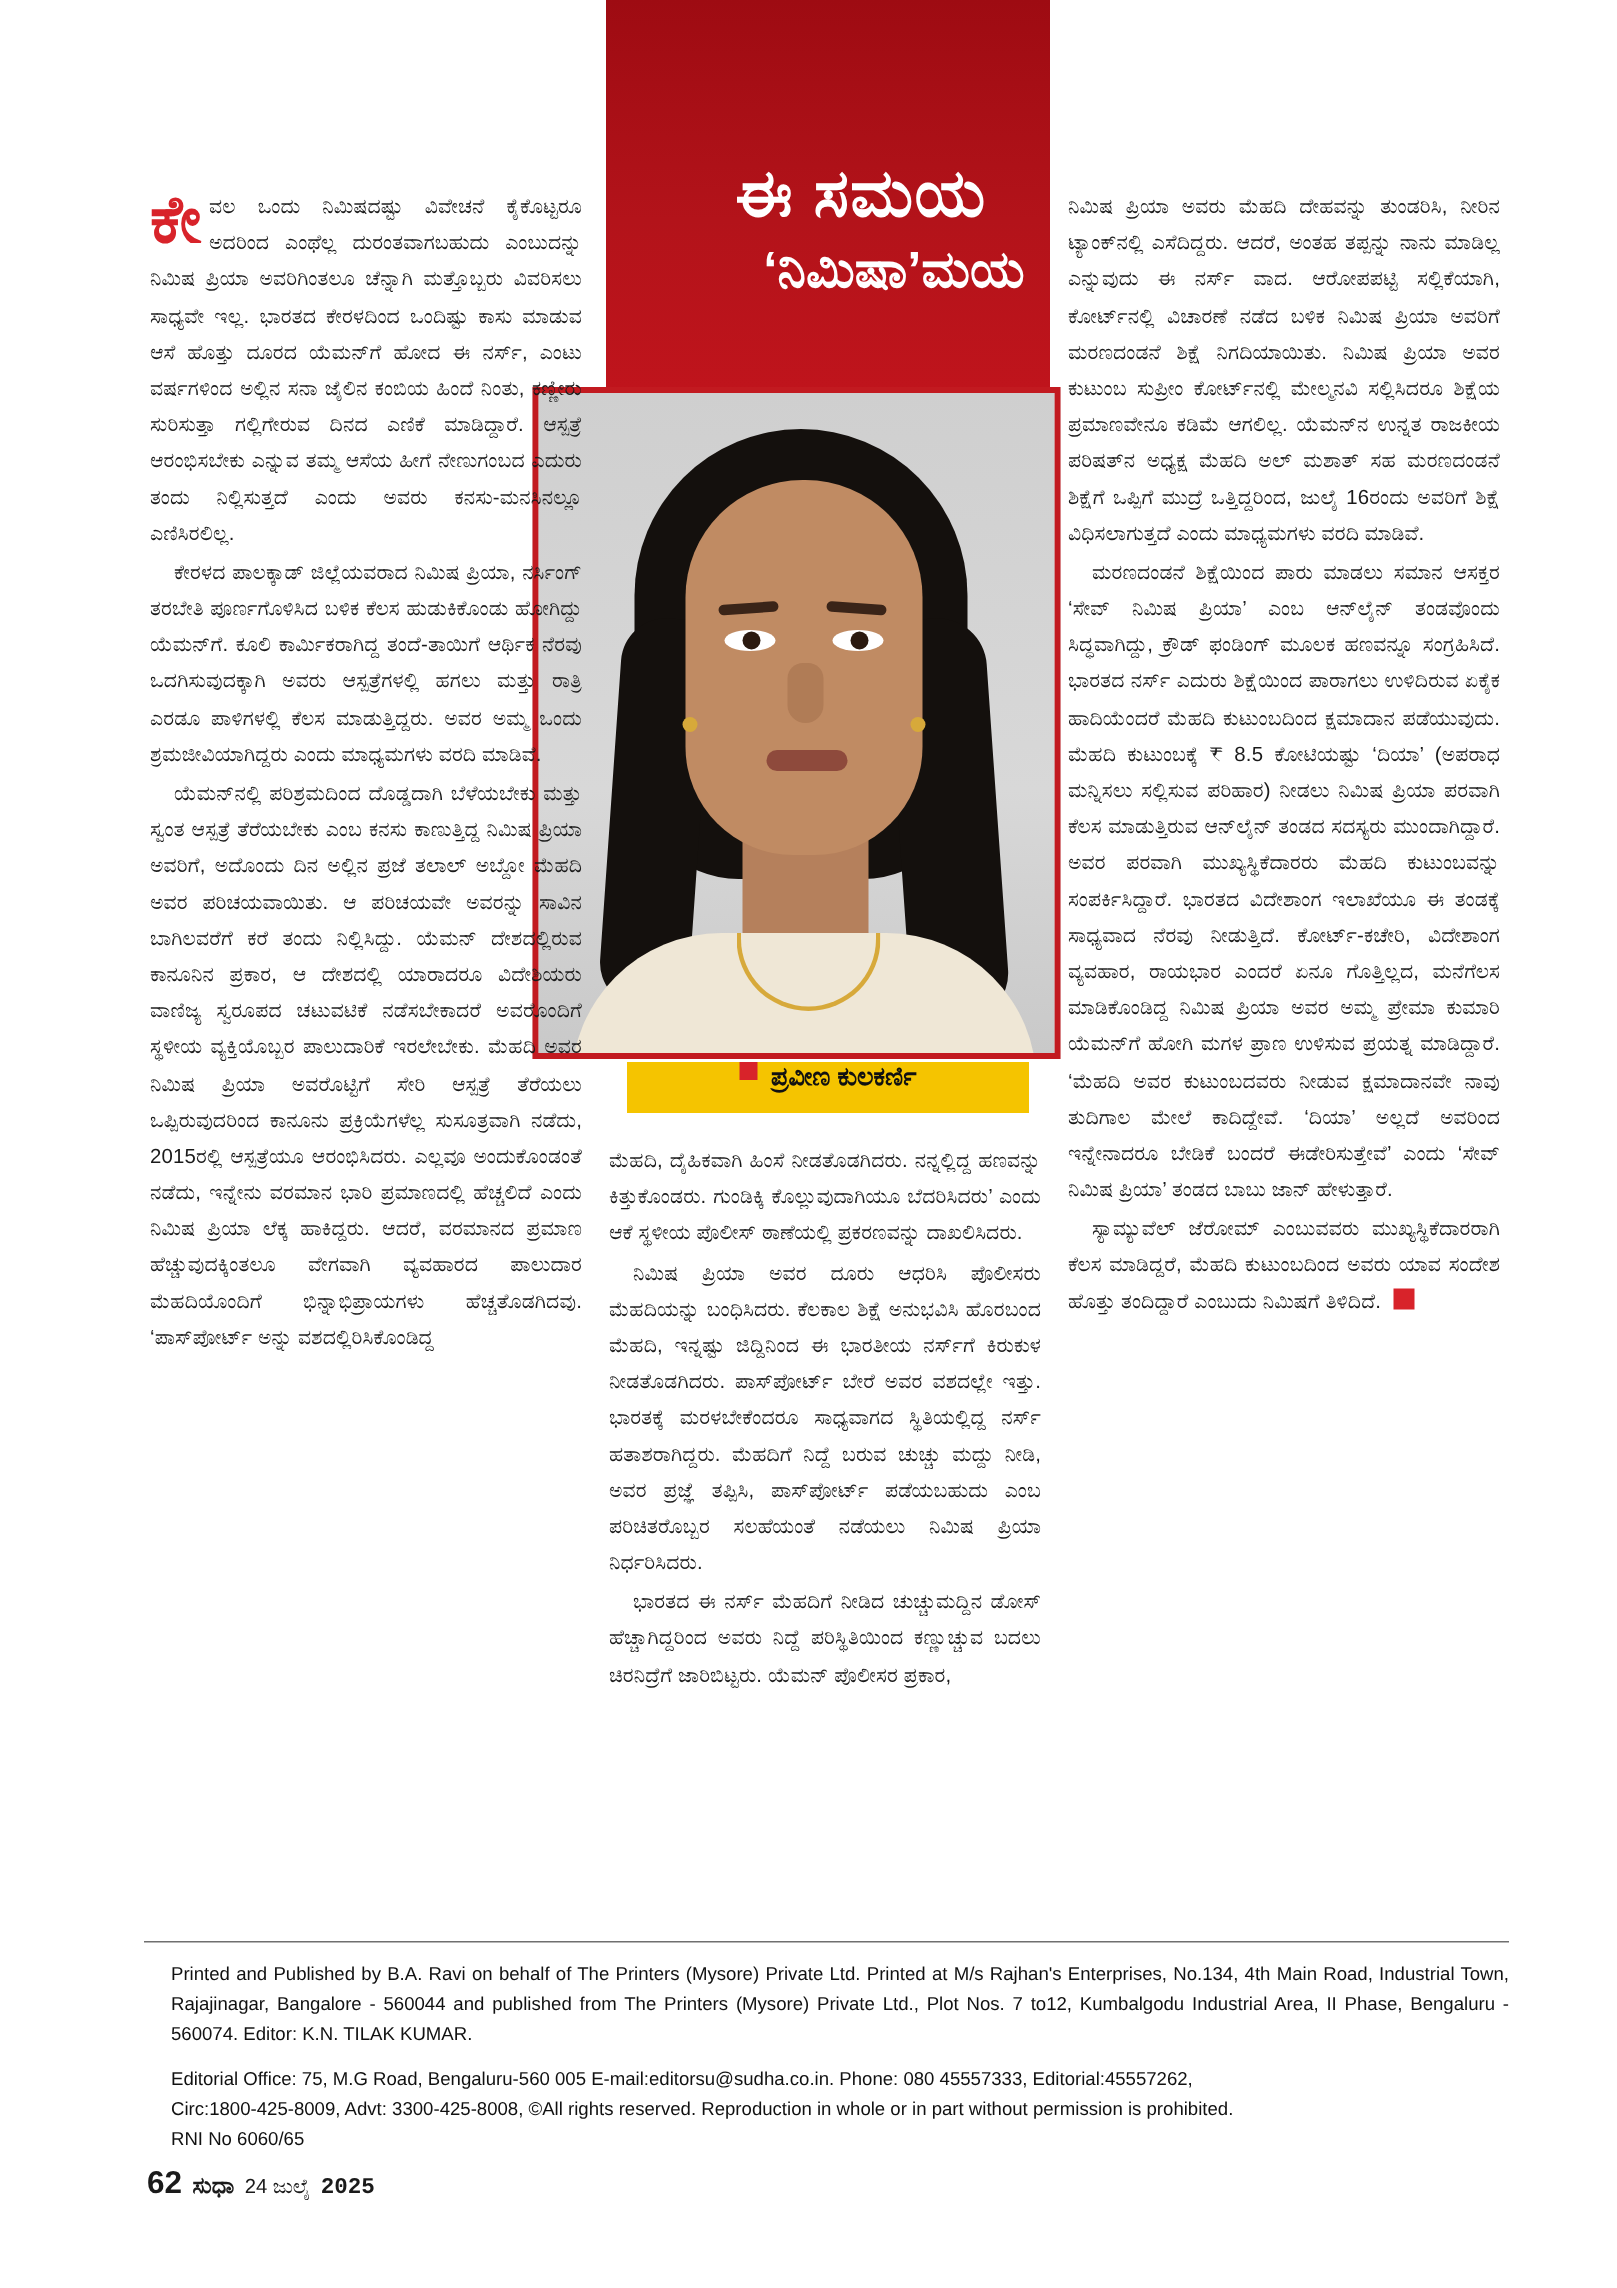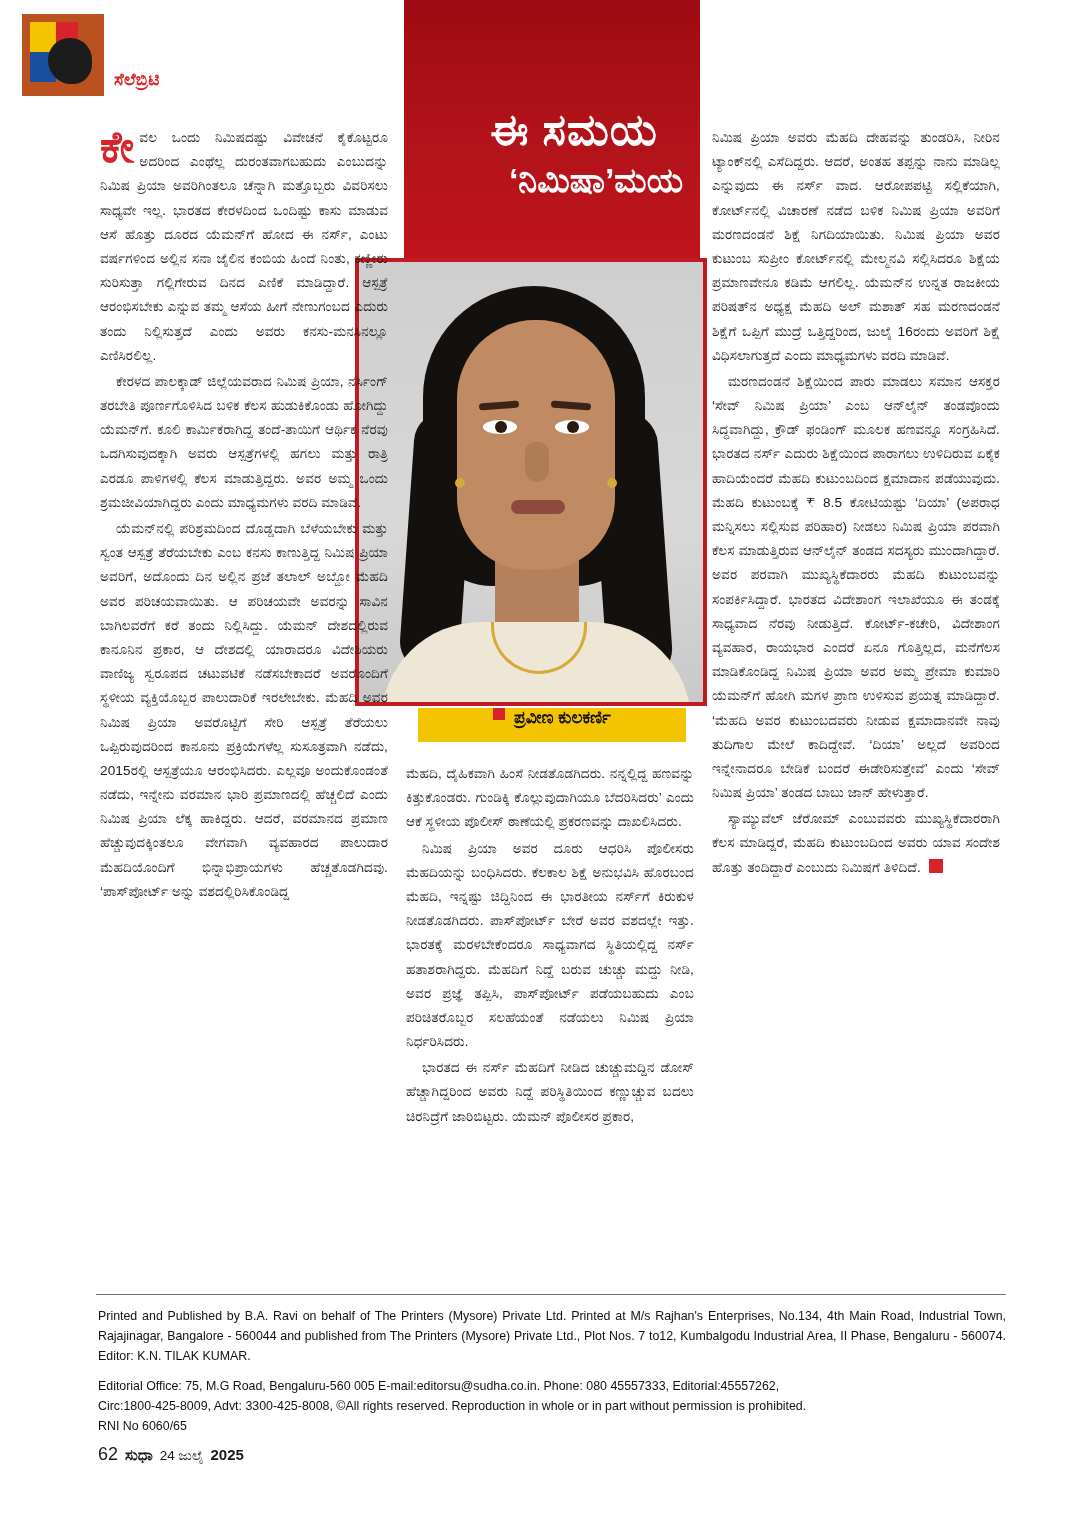--- a/index.html
+++ b/index.html
@@ -199,48 +199,39 @@
   }
   .colophon {
     position: absolute;
     left: 98px; top: 1306px;
     width: 908px;
     font-size: 12.4px;
     line-height: 1.62;
     color: #111;
     text-align: justify;
   }
-  .colophon p { margin: 0 0 10px 0; }
+  .colophon p { margin: 0 0 10px 16px; }
   .colophon p.tight { margin-bottom: 0; }
   .pagefoot {
     position: absolute;
     left: 98px; top: 1444px;
     display: flex;
     align-items: baseline;
     gap: 7px;
     font-size: 13px;
   }
-  .pagefoot .pg { font-size: 18px; font-weight: normal; }
-  .pagefoot .mag { font-weight: bold; font-size: 15px; }
+  .pagefoot .pg { font-size: 21px; font-weight: bold; }
+  .pagefoot .mag { font-weight: bold; font-size: 15px; font-family: Liberation Mono, monospace; }
   .pagefoot .dt { font-size: 13.5px; }
 </style>
 </head>
 <body>
 
 <div class="page">
 
-  <div class="masthead">
-    <div class="logo-box">
-      <div class="yellow"></div>
-      <div class="blue"></div>
-      <div class="red"></div>
-      <div class="blob"></div>
-    </div>
-    <div class="section-label">ಸೆಲೆಬ್ರಿಟಿ</div>
-  </div>
 
   <div class="red-panel"></div>
   <div class="headline">
     <div class="l1">ಈ ಸಮಯ</div>
     <div class="l2">‘ನಿಮಿಷಾ’ಮಯ</div>
   </div>
 
   <div class="photo-wrap">
     <div class="photo-bg"></div>
     <div class="p-hair"></div>

